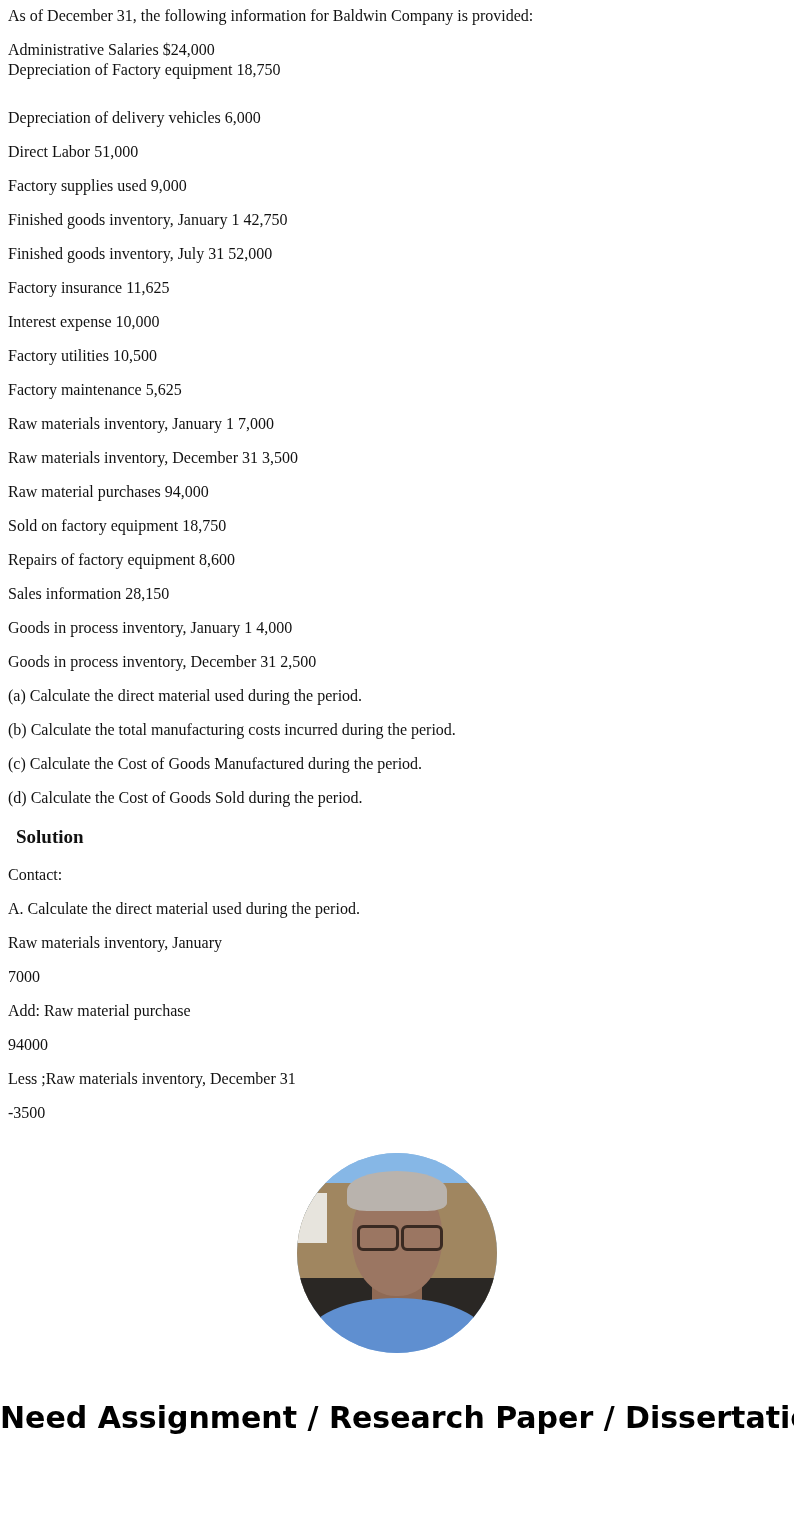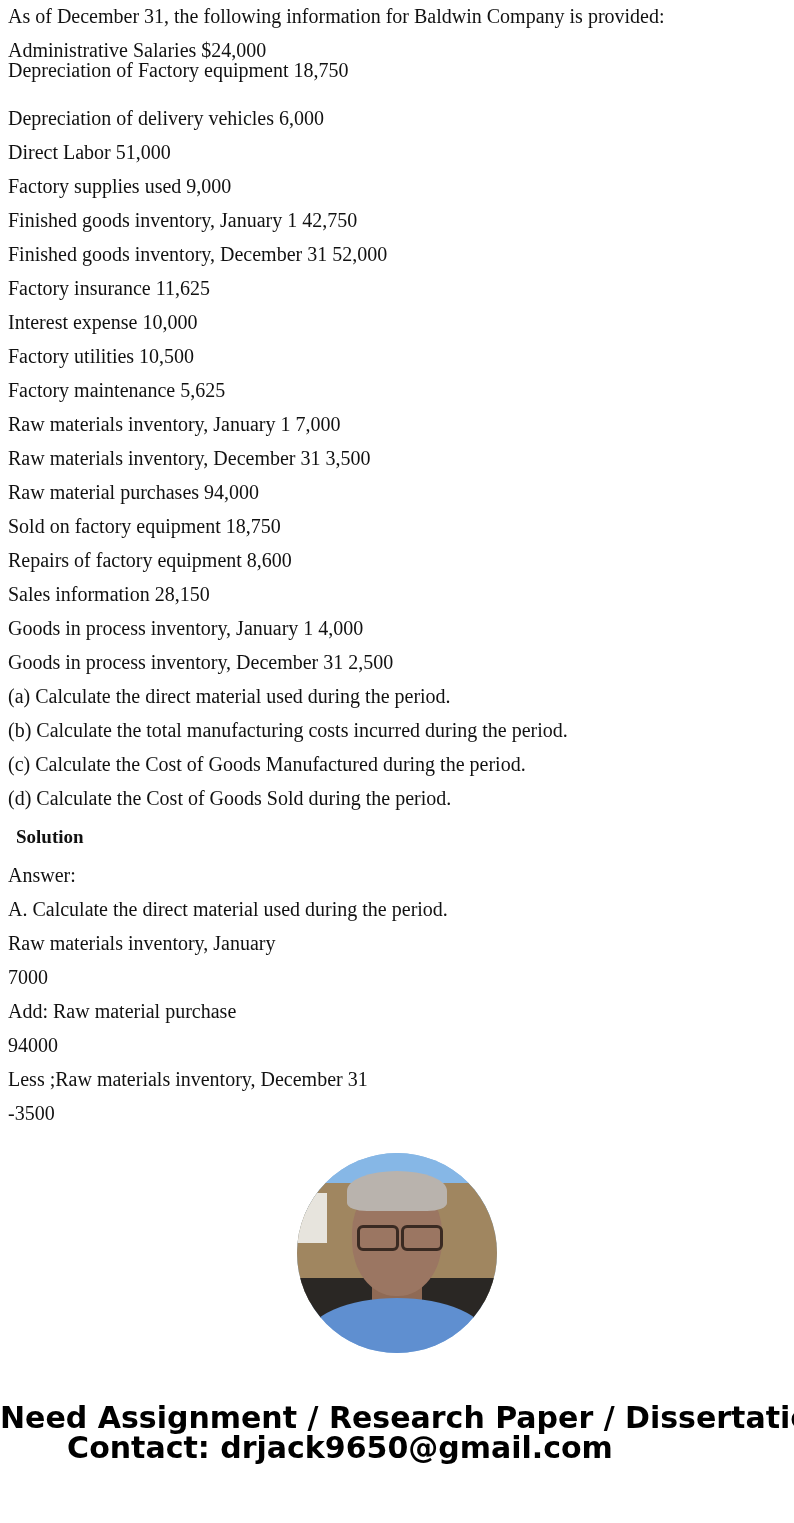--- a/index.html
+++ b/index.html
@@ -13,21 +13,21 @@
     }
     .content {
       position: absolute;
       left: 8px;
       top: 0;
       width: 780px;
     }
     .line {
       position: absolute;
       left: 0;
-      font-size: 20px;
+      font-size: 16px;
       line-height: 20px;
       white-space: nowrap;
     }
     .heading {
       position: absolute;
       left: 8px;
       font-size: 19px;
       font-weight: bold;
       line-height: 22px;
       white-space: nowrap;
@@ -71,42 +71,42 @@
 
 <div class="content">
   <div class="line" style="top:6px">As of December 31, the following information for Baldwin Company is provided:</div>
 
   <div class="line" style="top:40px"><span>Administrative Salaries</span> <span>$24,000</span></div>
   <div class="line" style="top:60px"><span>Depreciation of Factory equipment</span> <span>18,750</span></div>
   <div class="line" style="top:108px"><span>Depreciation of delivery vehicles</span> <span>6,000</span></div>
   <div class="line" style="top:142px"><span>Direct Labor</span> <span>51,000</span></div>
   <div class="line" style="top:176px"><span>Factory supplies used</span> <span>9,000</span></div>
   <div class="line" style="top:210px"><span>Finished goods inventory, January 1</span> <span>42,750</span></div>
-  <div class="line" style="top:244px"><span>Finished goods inventory, December 31</span> <span>52,000</span></div>
+  <div class="line" style="top:244px"><span>Finished goods inventory, July 31</span> <span>52,000</span></div>
   <div class="line" style="top:278px"><span>Factory insurance</span> <span>11,625</span></div>
   <div class="line" style="top:312px"><span>Interest expense</span> <span>10,000</span></div>
   <div class="line" style="top:346px"><span>Factory utilities</span> <span>10,500</span></div>
   <div class="line" style="top:380px"><span>Factory maintenance</span> <span>5,625</span></div>
   <div class="line" style="top:414px"><span>Raw materials inventory, January 1</span> <span>7,000</span></div>
   <div class="line" style="top:448px"><span>Raw materials inventory, December 31</span> <span>3,500</span></div>
   <div class="line" style="top:482px"><span>Raw material purchases</span> <span>94,000</span></div>
   <div class="line" style="top:516px"><span>Sold on factory equipment</span> <span>18,750</span></div>
   <div class="line" style="top:550px"><span>Repairs of factory equipment</span> <span>8,600</span></div>
   <div class="line" style="top:584px"><span>Sales information</span> <span>28,150</span></div>
   <div class="line" style="top:618px"><span>Goods in process inventory, January 1</span> <span>4,000</span></div>
   <div class="line" style="top:652px"><span>Goods in process inventory, December 31</span> <span>2,500</span></div>
 
   <div class="line" style="top:686px">(a) Calculate the direct material used during the period.</div>
   <div class="line" style="top:720px">(b) Calculate the total manufacturing costs incurred during the period.</div>
   <div class="line" style="top:754px">(c) Calculate the Cost of Goods Manufactured during the period.</div>
   <div class="line" style="top:788px">(d) Calculate the Cost of Goods Sold during the period.</div>
 
   <div class="heading" style="top:826px">Solution</div>
 
-  <div class="line" style="top:865px">Answer:</div>
+  <div class="line" style="top:865px">Contact:</div>
   <div class="line" style="top:899px">A. Calculate the direct material used during the period.</div>
   <div class="line" style="top:933px">Raw materials inventory, January</div>
   <div class="line" style="top:967px">7000</div>
   <div class="line" style="top:1001px">Add: Raw material purchase</div>
   <div class="line" style="top:1035px">94000</div>
   <div class="line" style="top:1069px">Less ;Raw materials inventory, December 31</div>
   <div class="line" style="top:1103px">-3500</div>
 </div>
 
 <div class="avatar" title="Photo of tutor">
@@ -117,14 +117,13 @@
   <div class="neck"></div>
   <div class="shirt"></div>
   <div class="face"></div>
   <div class="hair"></div>
   <div class="glass-l"></div>
   <div class="glass-r"></div>
 </div>
 
 <div class="promo">
   <div>Need Assignment / Research Paper / Dissertation</div>
-  <div>Contact: drjack9650@gmail.com</div>
 </div>
 
 </body></html>

